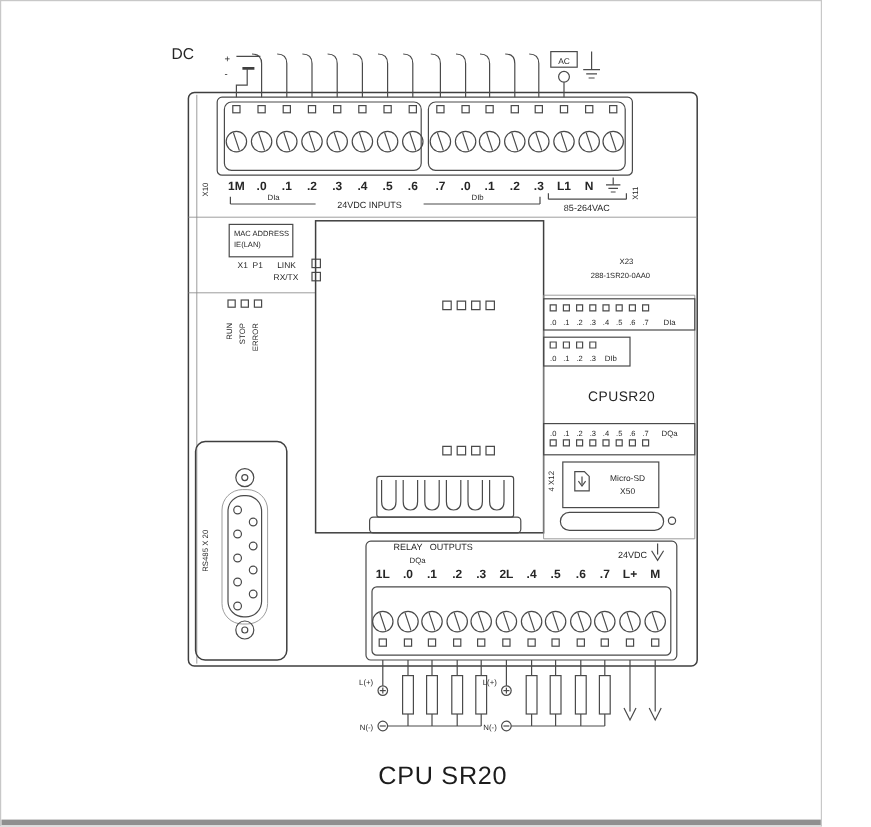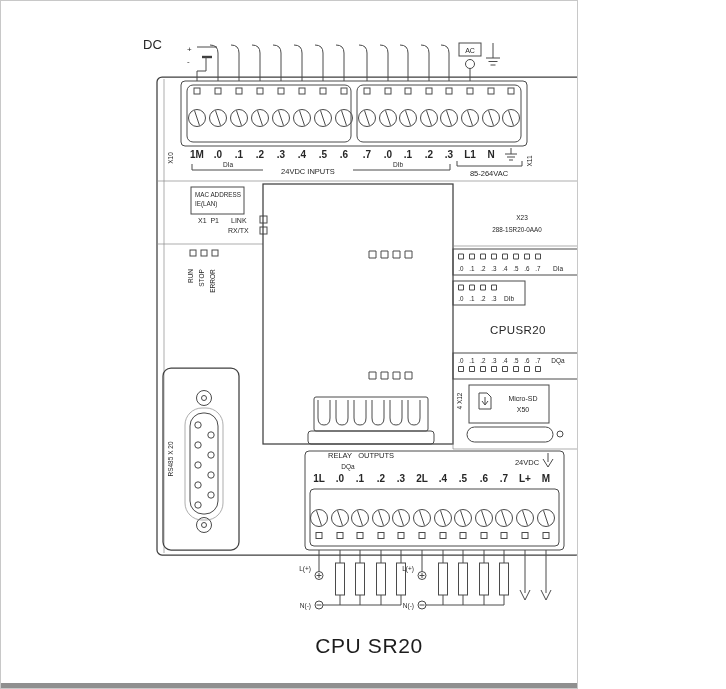--- a/index.html
+++ b/index.html
@@ -1,16 +1,16 @@
 <!DOCTYPE html>
 <html><head>
 <meta charset="utf-8">
 <style>
   html,body{margin:0;padding:0;background:#ffffff;}
-  .screen{width:578px;height:689px;box-sizing:border-box;border:1px solid #c8c8c8;
+  .screen{width:685px;height:689px;box-sizing:border-box;border:1px solid #c8c8c8;
           position:relative;background:#fff;overflow:hidden;}
   svg{display:block;}
   text{font-family:"Liberation Sans","DejaVu Sans",sans-serif;fill:#262626;}
   .b10{font-size:10px;font-weight:700;}
   .s6{font-size:6.3px;}
   .s65{font-size:6.5px;}
   .s7{font-size:7px;}
   .s75{font-size:7.5px;}
   .s8{font-size:8px;}
   .s11{font-size:11.5px;letter-spacing:.4px;}

